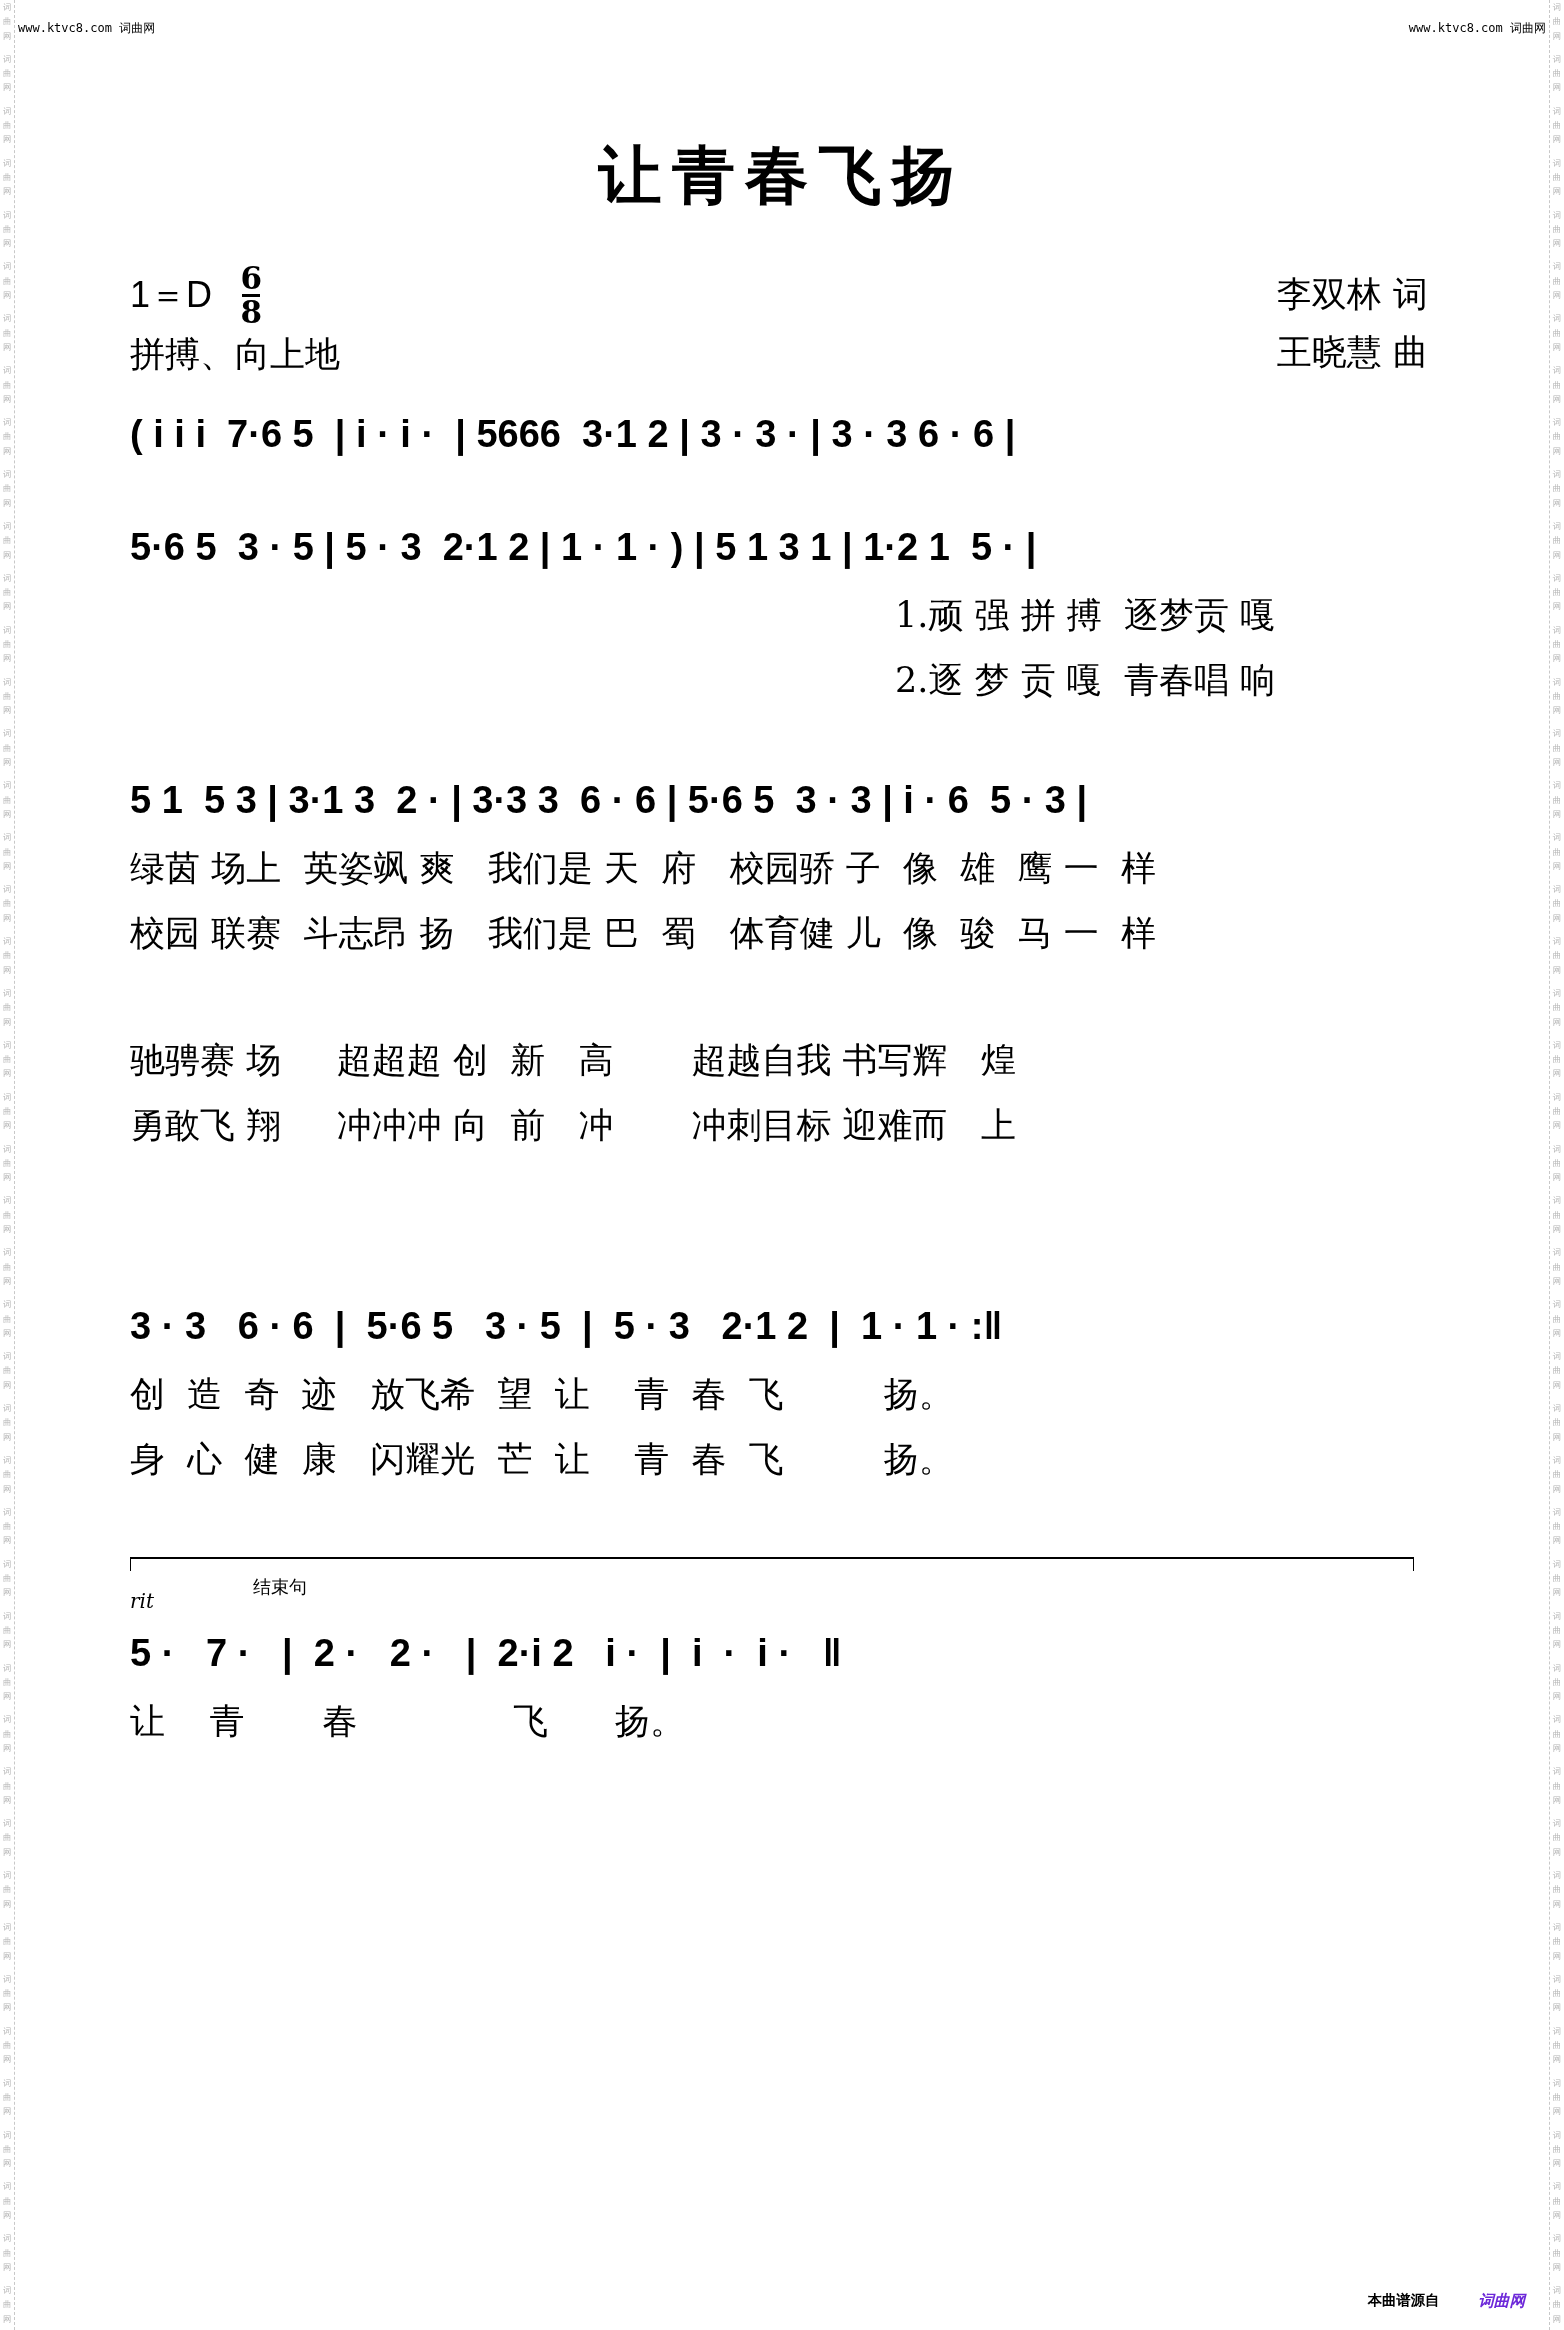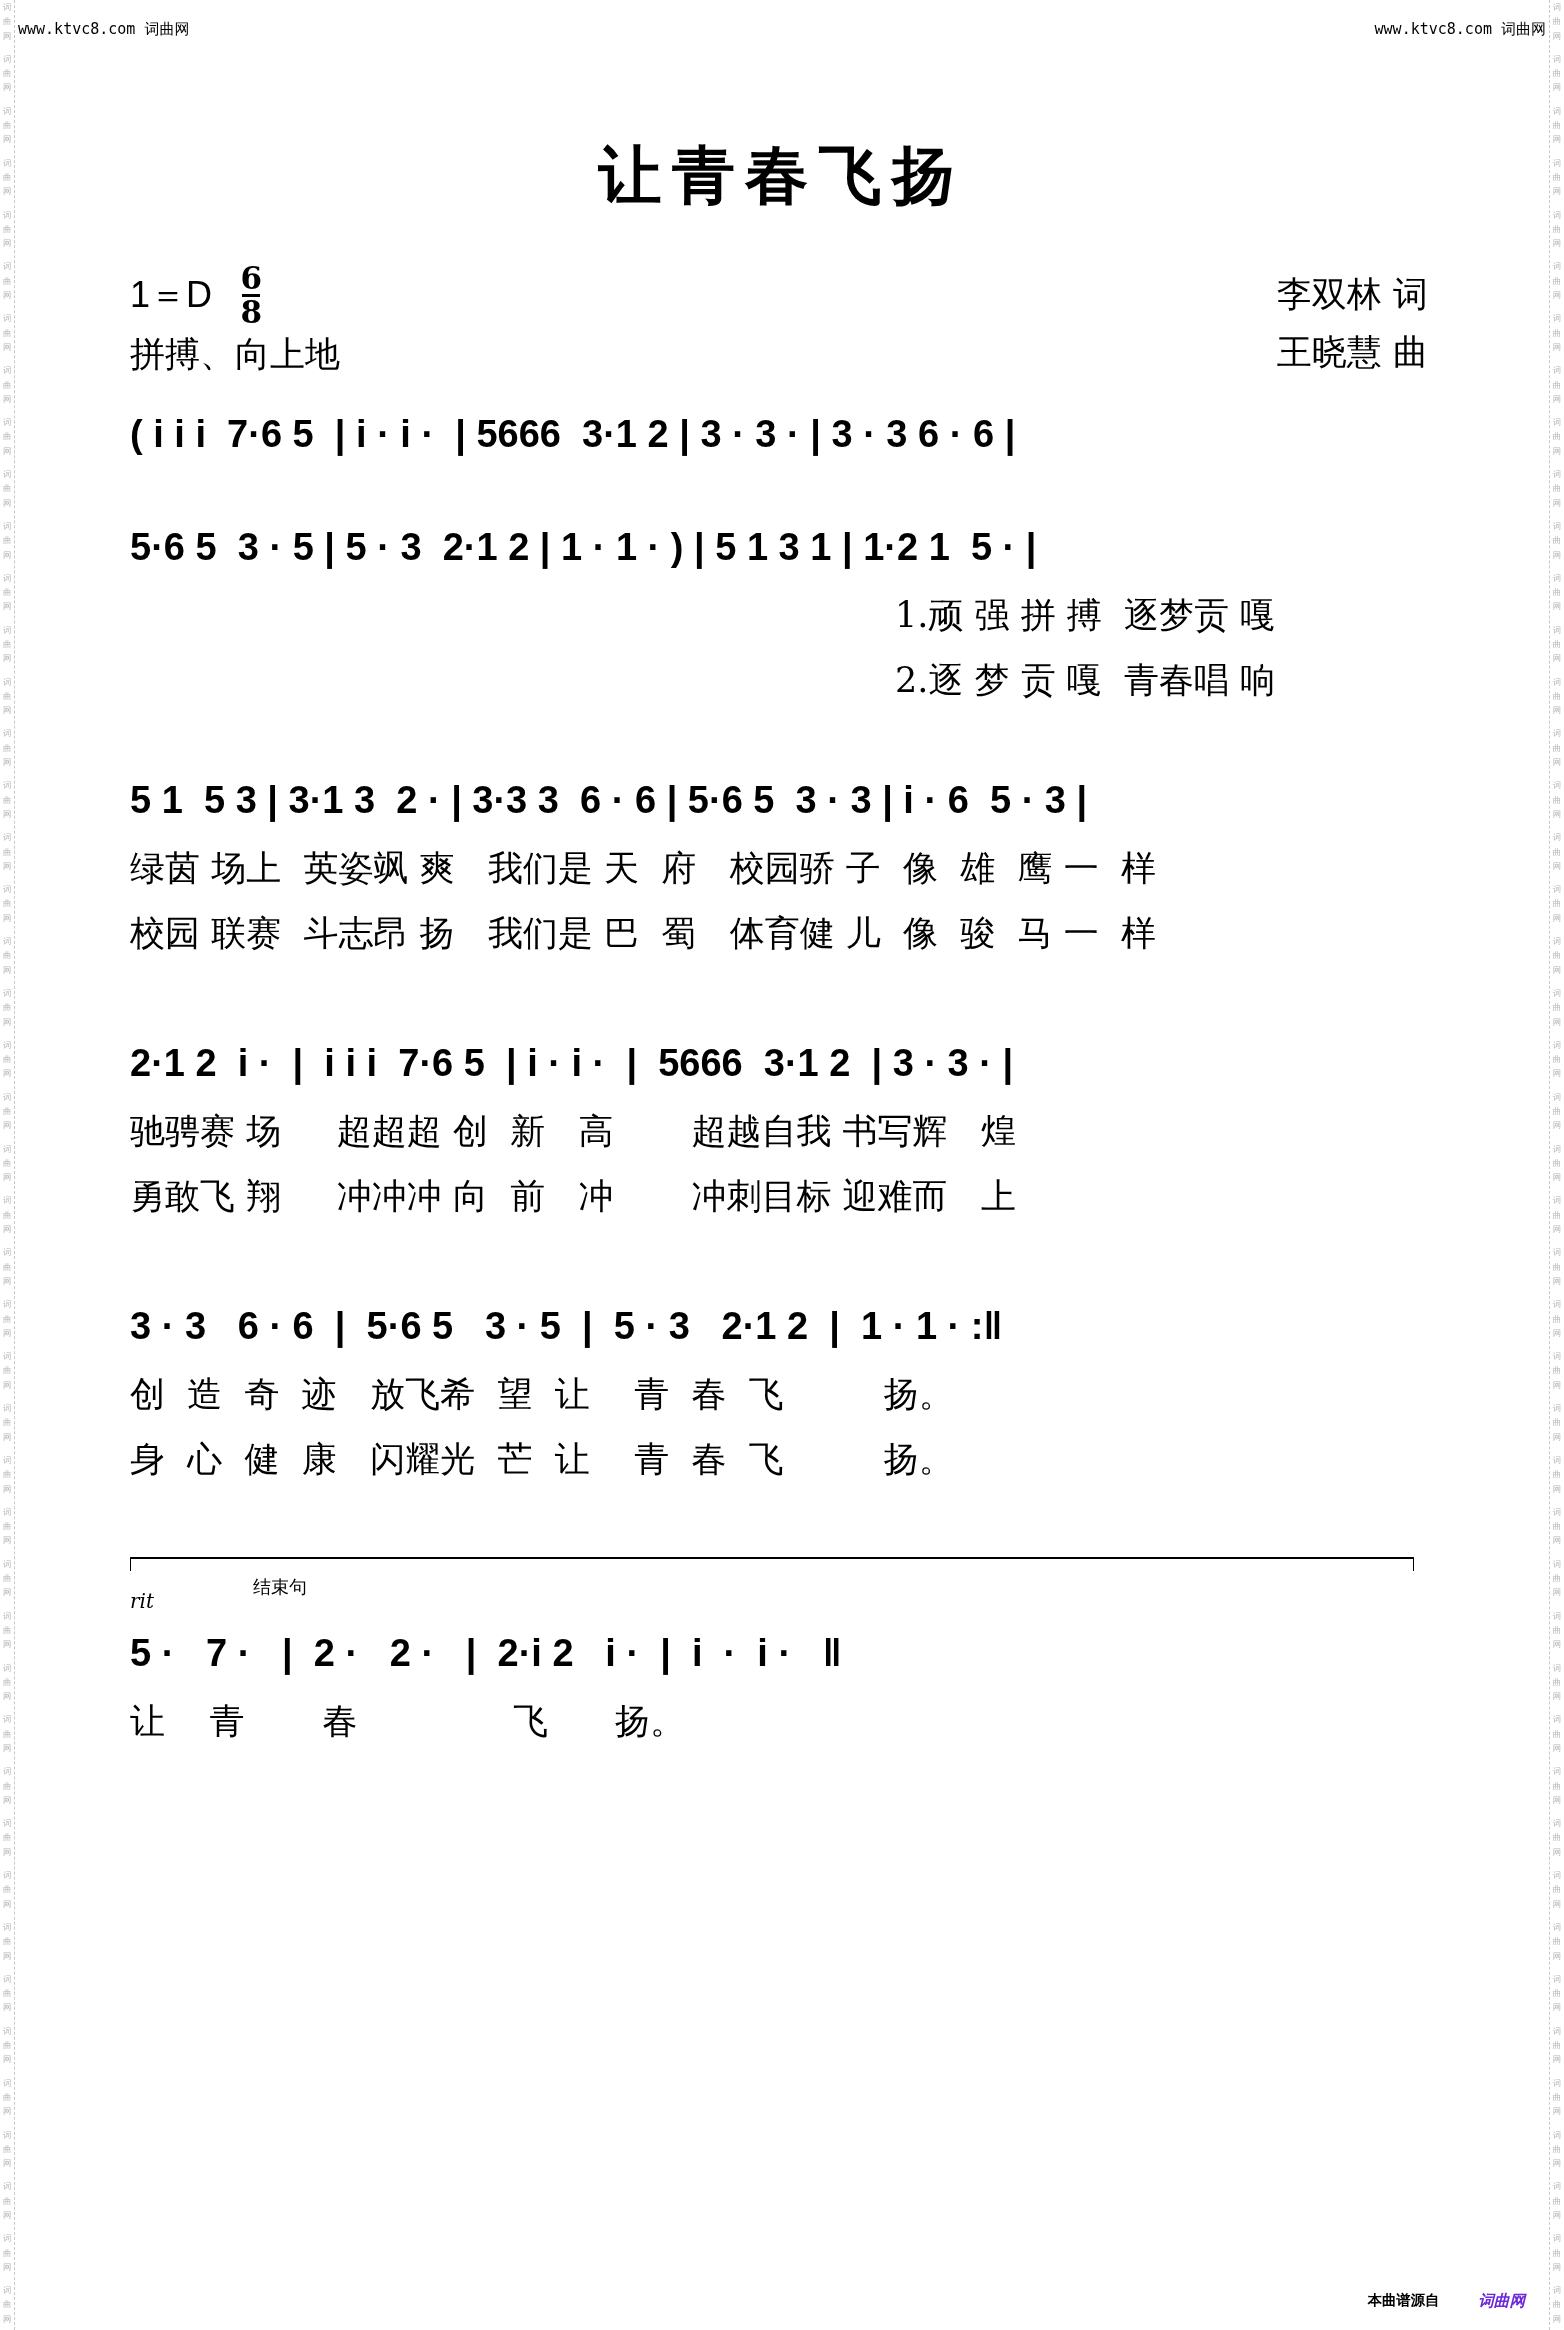--- a/index.html
+++ b/index.html
@@ -12,21 +12,21 @@
     border-right: 1.3px dashed #c8c8c8;
     display: flex; flex-direction: column; align-items: center;
     font-family: "DejaVu Serif", serif; font-size: 8.4px; color: #b5b5b5;
     line-height: 14.3px; overflow: hidden;
   }
   .side-strip.left { left: 0; }
   .side-strip.right { right: 0; border-right: none; border-left: 1.3px dashed #c8c8c8; }
   .side-strip .wm { margin-bottom: 9px; display: flex; flex-direction: column; }
   .header-url {
     position: absolute; top: 19.5px; font-family: "DejaVu Sans Mono", monospace;
-    font-size: 15px; color: #000;
+    font-size: 12px; color: #000;
   }
   .header-url.left { left: 18px; }
   .header-url.right { right: 18px; }
   .title {
     position: absolute; top: 133px; left: 0; width: 100%; text-align: center;
     font-family: "DejaVu Serif", serif; font-weight: bold; font-size: 63px; letter-spacing: 10.4px;
   }
   .meta { position: absolute; font-size: 36px; }
   .key { left: 130px; top: 263px; display: flex; align-items: center; }
   .key .timesig { display: inline-flex; flex-direction: column; align-items: center; margin-left: 28.5px; font-family: "DejaVu Serif", serif; font-weight: bold; font-size: 31px; line-height: 31px; }
@@ -537,21 +537,20 @@
   <div class="lyric" style="padding-left:765px">2.逐 梦 贡 嘎  青春唱 响</div>
 </div>
 
 <div class="line" style="top:765px">
   <div class="notes">5 1  5 3 | 3·1 3  2 · | 3·3 3  6 · 6 | 5·6 5  3 · 3 | i · 6  5 · 3 |</div>
   <div class="lyric">绿茵 场上  英姿飒 爽   我们是 天  府   校园骄 子  像  雄  鹰 一  样</div>
   <div class="lyric">校园 联赛  斗志昂 扬   我们是 巴  蜀   体育健 儿  像  骏  马 一  样</div>
 </div>
 
 <div class="line" style="top:1028px">
-  <div class="notes">2·1 2  i ·  |  i i i  7·6 5  | i · i ·  |  5666  3·1 2  | 3 · 3 · |</div>
   <div class="lyric">驰骋赛 场     超超超 创  新   高       超越自我 书写辉   煌</div>
   <div class="lyric">勇敢飞 翔     冲冲冲 向  前   冲       冲刺目标 迎难而   上</div>
 </div>
 
 <div class="line" style="top:1291px">
   <div class="notes">3 · 3   6 · 6  |  5·6 5   3 · 5  |  5 · 3   2·1 2  |  1 · 1 · :‖</div>
   <div class="lyric">创  造  奇  迹   放飞希  望  让    青  春  飞         扬。</div>
   <div class="lyric">身  心  健  康   闪耀光  芒  让    青  春  飞         扬。</div>
 </div>
 

